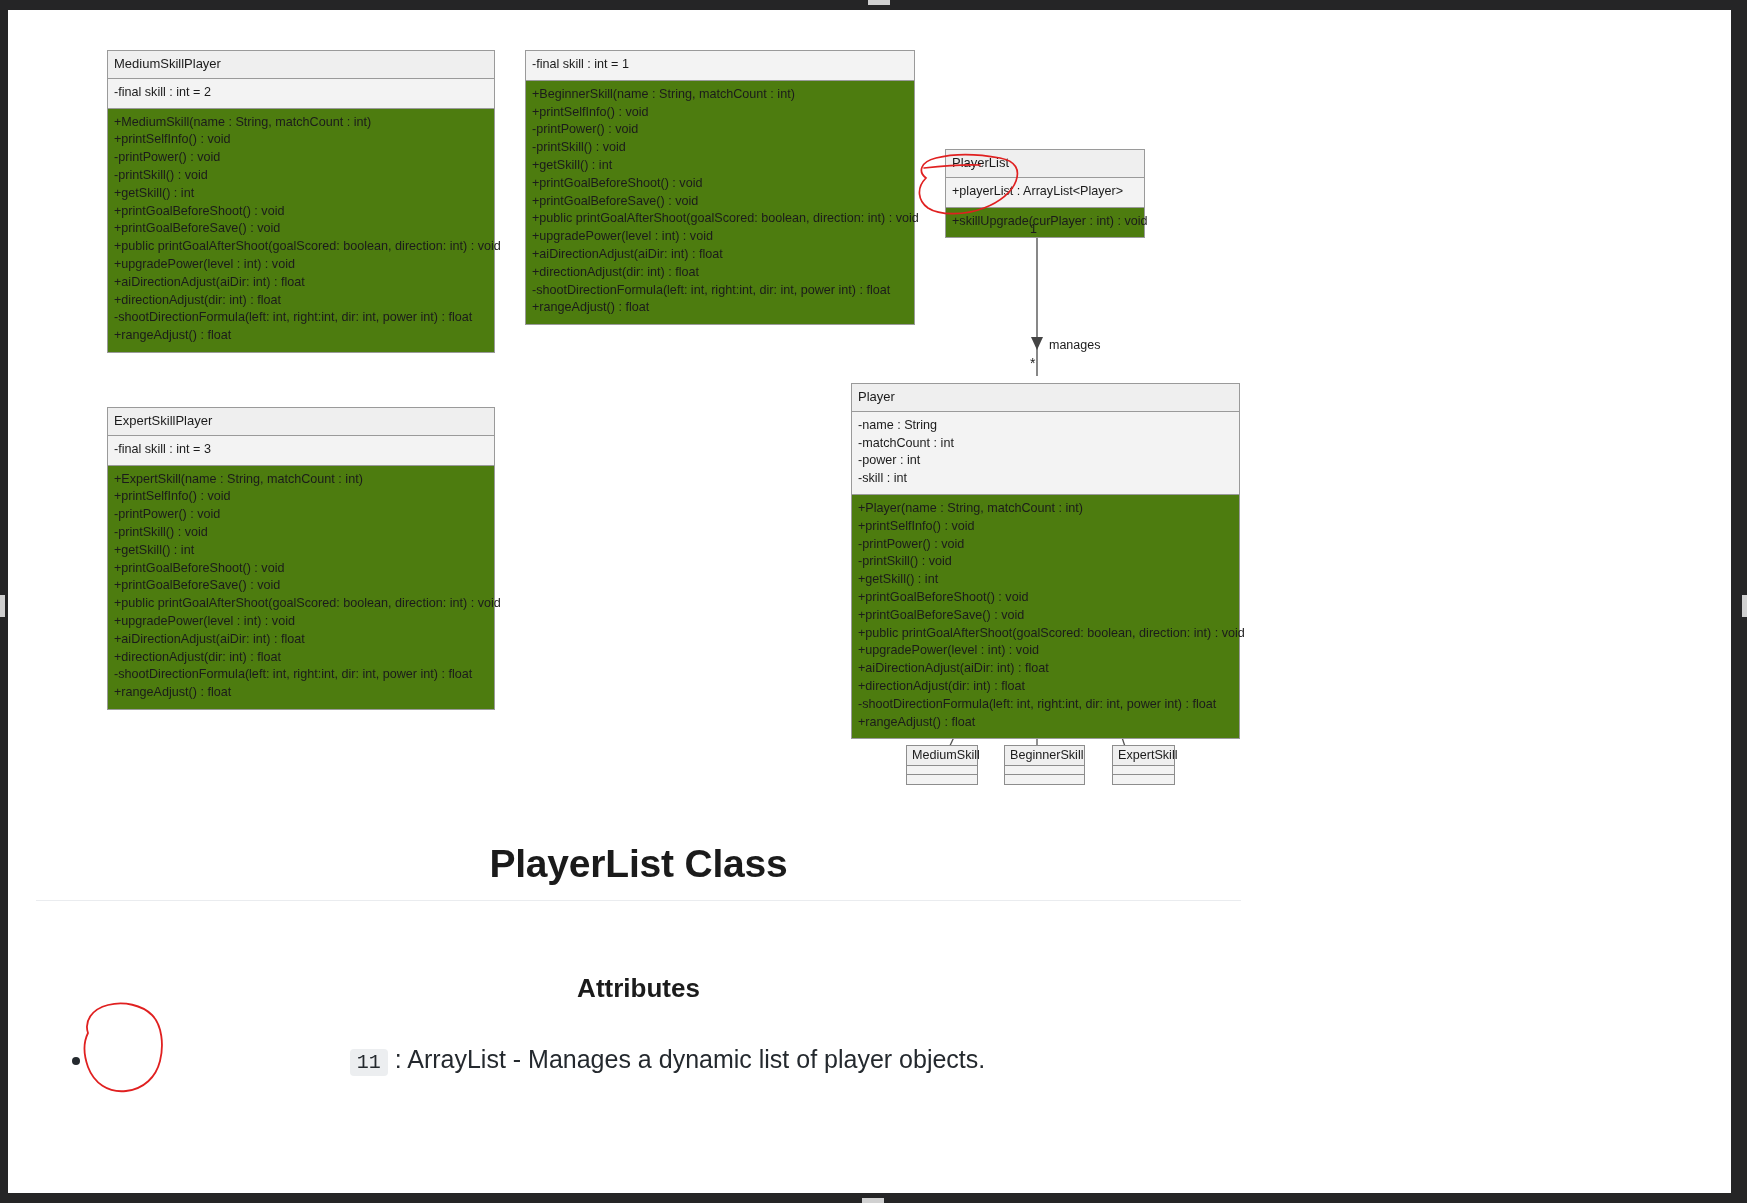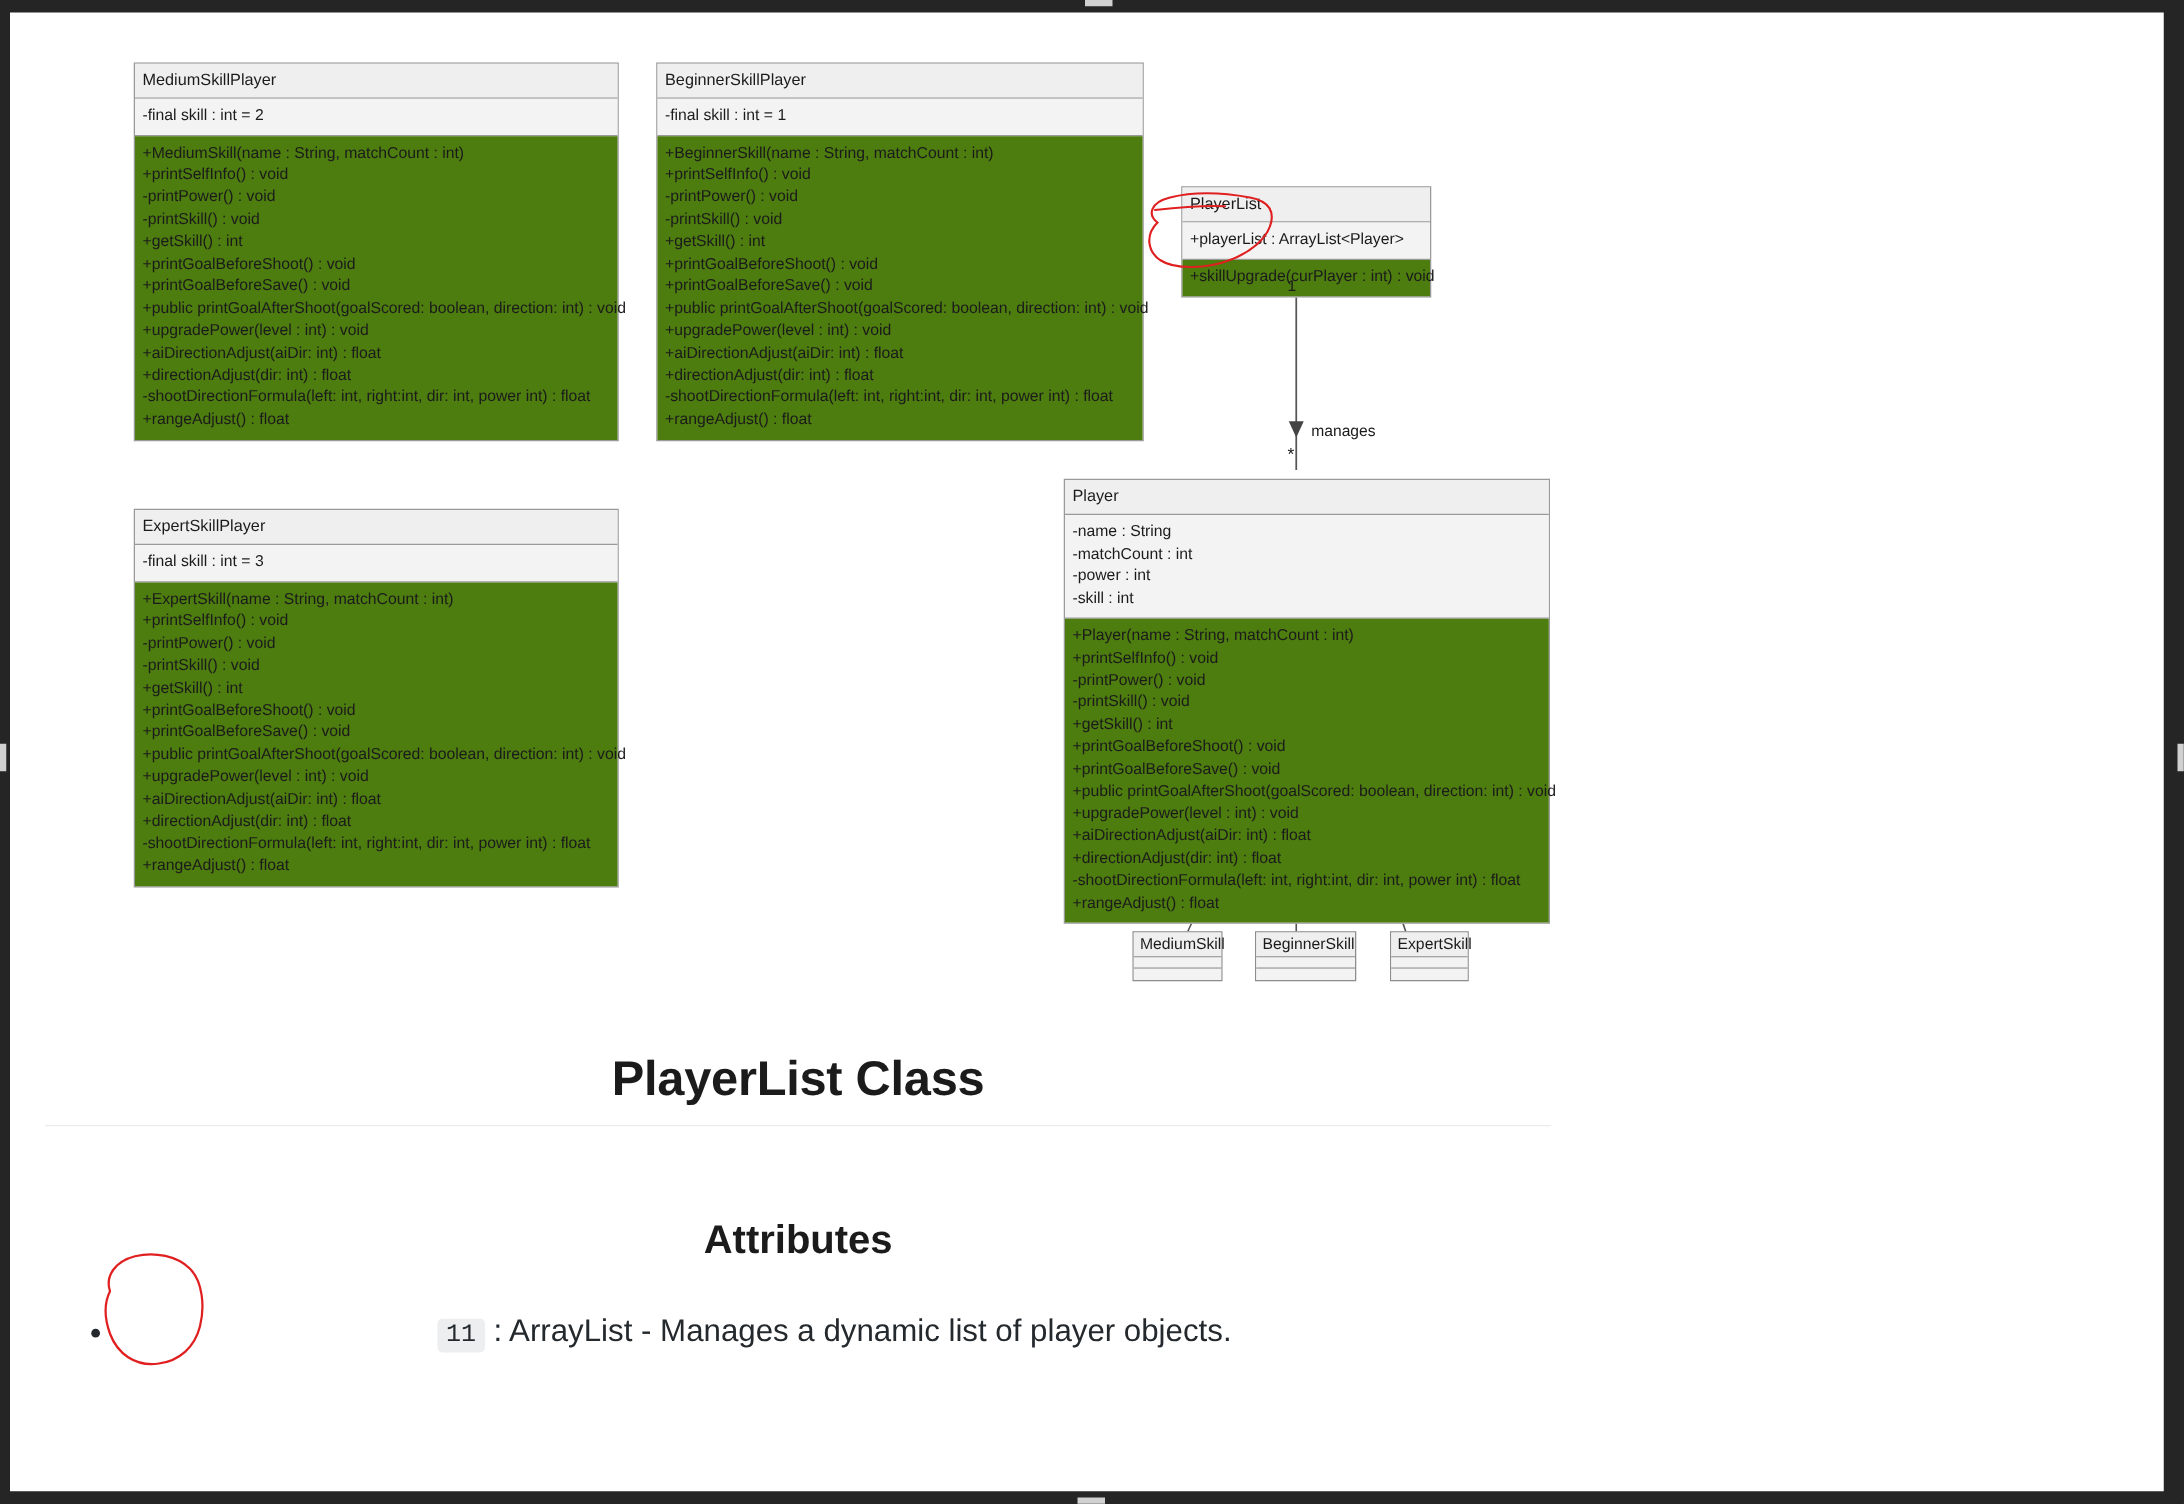--- a/index.html
+++ b/index.html
@@ -128,21 +128,21 @@
   .doc-h1 {
     font-size: 39px;
     font-weight: bold;
     color: #1b1b1b;
     letter-spacing: -0.2px;
     margin: 0;
     padding: 12px 0 14px 0;
     border-bottom: 1px solid #eaecef;
   }
   .doc-h2 {
-    font-size: 32px;
+    font-size: 26px;
     font-weight: bold;
     color: #1b1b1b;
     margin: 0;
     padding: 72px 0 0 0;
   }
   .doc-list {
     margin: 0;
     padding: 38px 0 0 58px;
     list-style: disc;
   }
@@ -211,21 +211,20 @@
         <div class="uml-line">+public printGoalAfterShoot(goalScored: boolean, direction: int) : void</div>
         <div class="uml-line">+upgradePower(level : int) : void</div>
         <div class="uml-line">+aiDirectionAdjust(aiDir: int) : float</div>
         <div class="uml-line">+directionAdjust(dir: int) : float</div>
         <div class="uml-line">-shootDirectionFormula(left: int, right:int, dir: int, power int) : float</div>
         <div class="uml-line">+rangeAdjust() : float</div>
       </div>
     </div>
 
     <div class="uml-box box-beginner">
-      <div class="uml-title">BeginnerSkillPlayer</div>
       <div class="uml-attrs">
         <div class="uml-line">-final skill : int = 1</div>
       </div>
       <div class="uml-ops">
         <div class="uml-line">+BeginnerSkill(name : String, matchCount : int)</div>
         <div class="uml-line">+printSelfInfo() : void</div>
         <div class="uml-line">-printPower() : void</div>
         <div class="uml-line">-printSkill() : void</div>
         <div class="uml-line">+getSkill() : int</div>
         <div class="uml-line">+printGoalBeforeShoot() : void</div>

